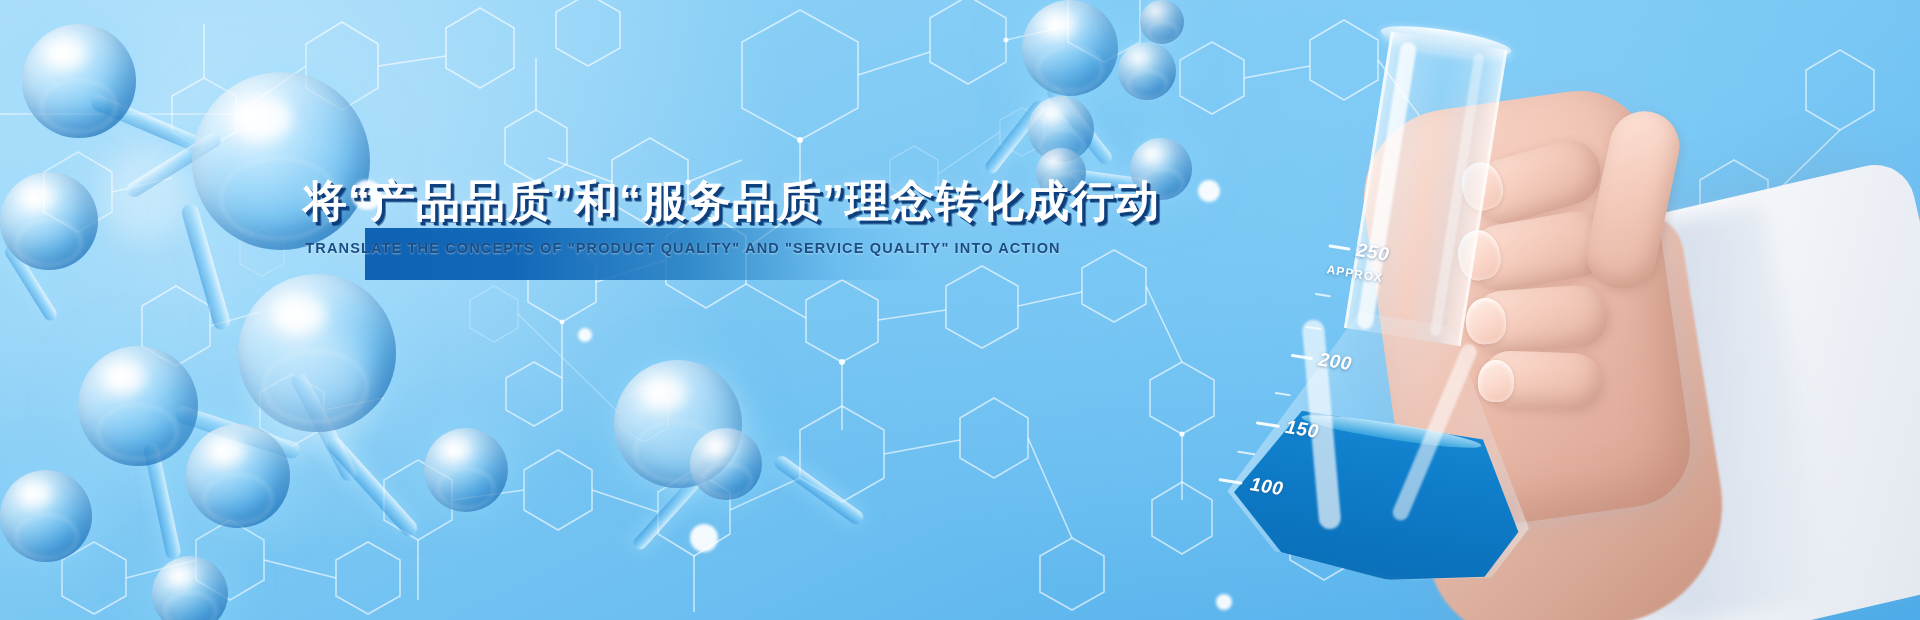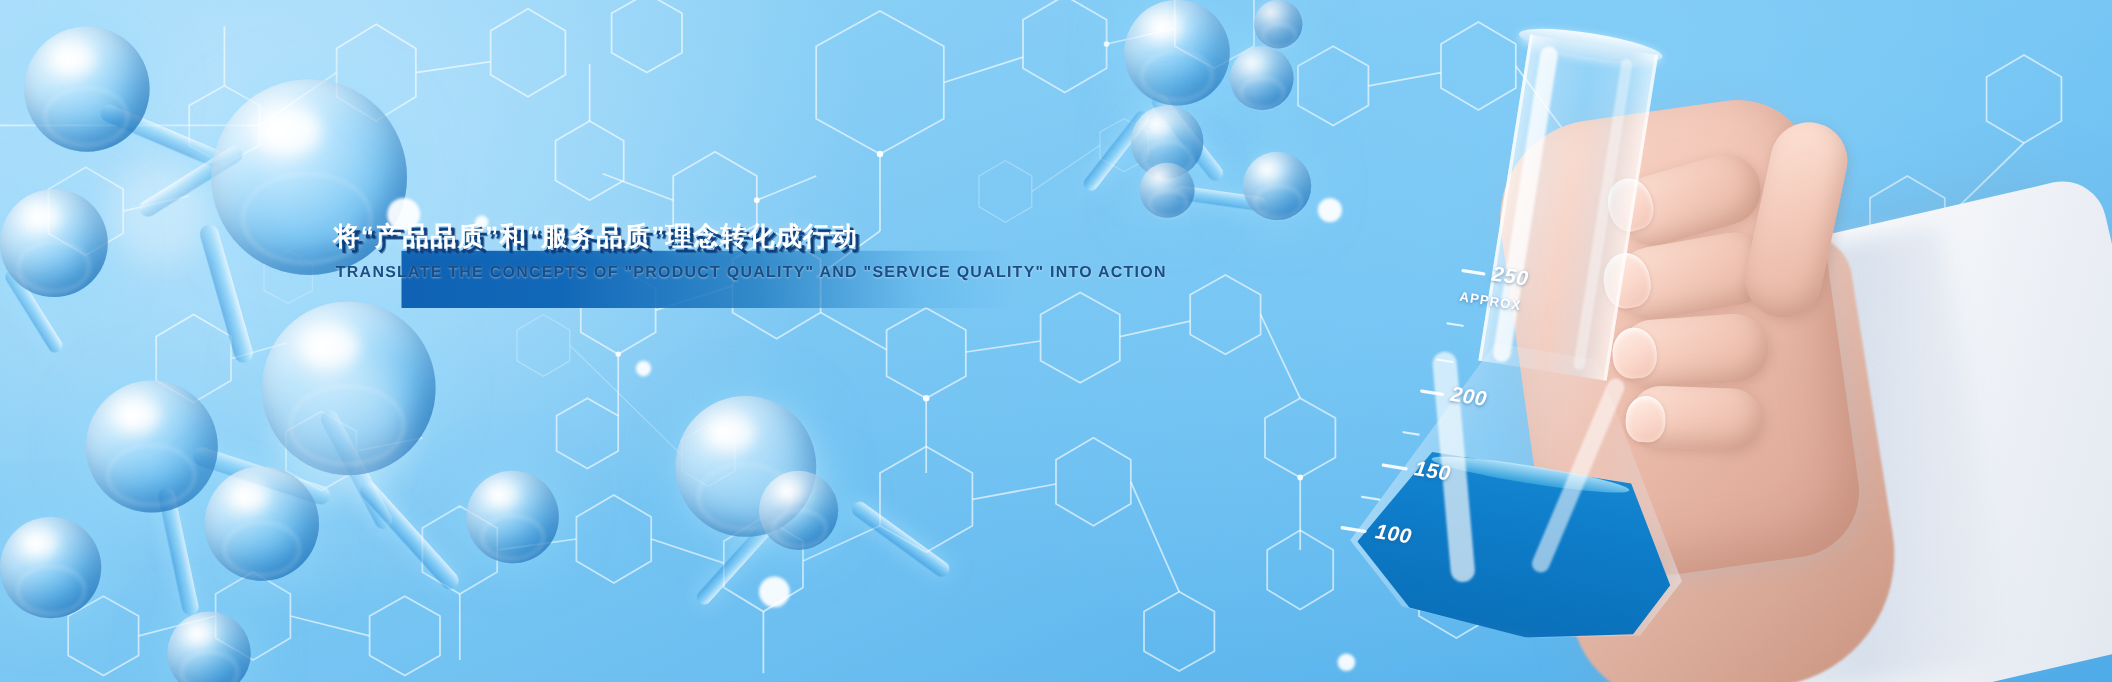--- a/index.html
+++ b/index.html
@@ -45,22 +45,22 @@
   .glowdot{position:absolute;border-radius:50%;background:rgba(255,255,255,0.92);filter:blur(1.5px);}
   .softblob{position:absolute;border-radius:50%;background:rgba(255,255,255,0.30);filter:blur(14px);}
 
   
   .headline-block{position:absolute;left:0;top:0;width:1100px;}
   .headline-bar{
     position:absolute;left:365px;top:228px;width:560px;height:52px;
     background:linear-gradient(90deg,#0f62b4 0%,#1268b8 26%,rgba(28,120,190,0.78) 58%,rgba(70,165,225,0.30) 84%,rgba(110,195,240,0) 100%);
   }
   .headline-text{
-    position:absolute;left:303px;top:192px;width:760px;height:48px;
-    font-size:24px;font-weight:bold;color:#ffffff;letter-spacing:1px;
+    position:absolute;left:303px;top:177px;width:760px;height:48px;
+    font-size:44px;font-weight:bold;color:#ffffff;letter-spacing:1px;
     line-height:48px;white-space:nowrap;
     text-shadow:
       3px 3px 0 rgba(10,58,120,0.92),
       4px 4px 0 rgba(10,58,120,0.55),
       0 0 14px rgba(255,255,255,0.25);
   }
   .subtitle{
     position:absolute;left:303px;top:240px;width:760px;
     text-align:center;font-size:14.5px;font-weight:bold;
     letter-spacing:1.15px;color:#1b4e85;white-space:nowrap;

